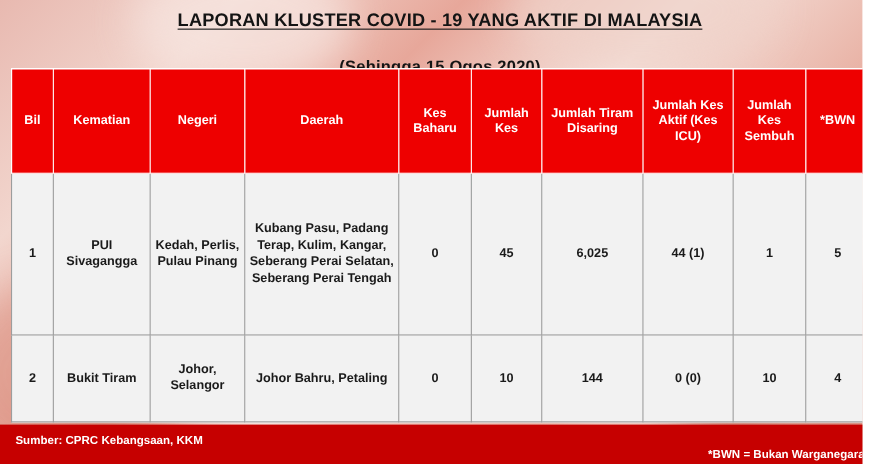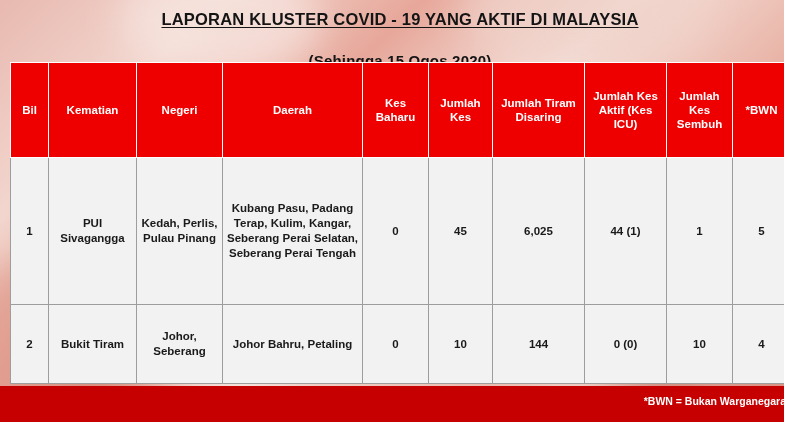--- a/index.html
+++ b/index.html
@@ -125,21 +125,21 @@
     position: absolute;
     left: 14px;
     top: 9px;
     color: #ffffff;
     font-size: 10.5px;
     font-weight: bold;
   }
   .footer .note {
     position: absolute;
     right: 14px;
-    top: 9px;
+    top: 21px;
     color: #ffffff;
     font-size: 10.5px;
     font-weight: bold;
   }
 </style>
 </head>
 <body>
 
 <div class="slide">
 
@@ -196,31 +196,32 @@
           <td>45</td>
           <td>6,025</td>
           <td>44 (1)</td>
           <td>1</td>
           <td>5</td>
           <td>0</td>
         </tr>
         <tr class="row-2">
           <td>2</td>
           <td>Bukit Tiram</td>
-          <td>Johor, Seberang</td>
+          <td>Johor, Selangor</td>
           <td>Johor Bahru, Petaling</td>
           <td>0</td>
           <td>10</td>
           <td>144</td>
           <td>0 (0)</td>
           <td>10</td>
           <td>4</td>
           <td>0</td>
         </tr>
       </tbody>
     </table>
   </div>
 
   <div class="footer">
+    <div class="src">Sumber: CPRC Kebangsaan, KKM</div>
     <div class="note">*BWN = Bukan Warganegara</div>
   </div>
 
 </div>
 
 </body></html>

